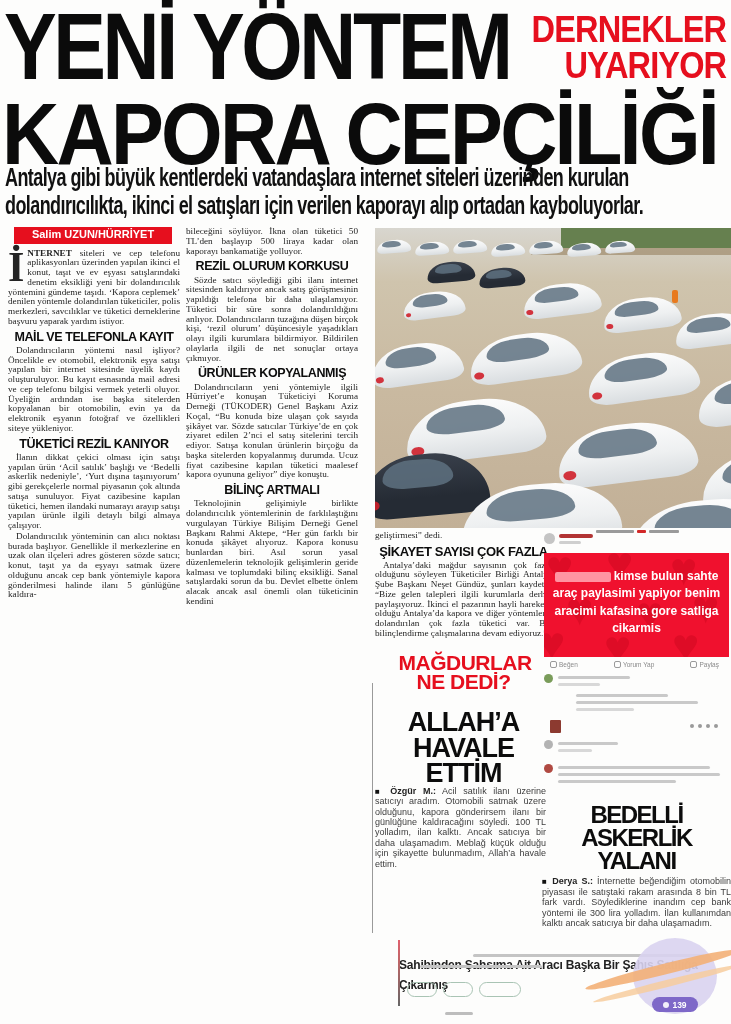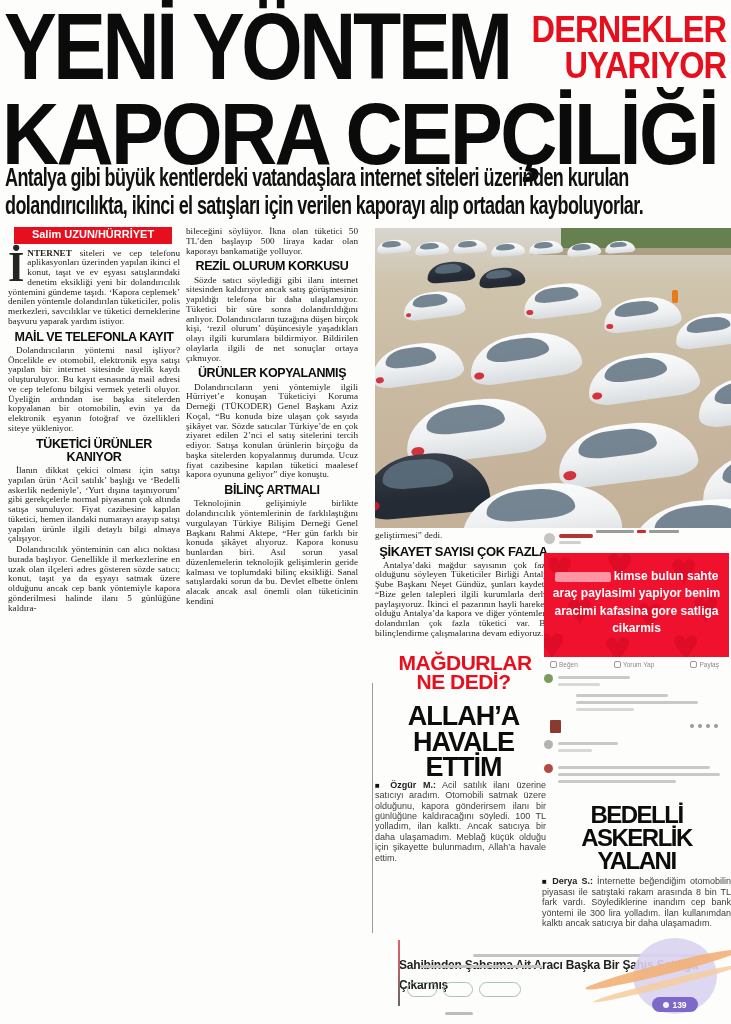--- a/index.html
+++ b/index.html
@@ -36,21 +36,21 @@
       border-radius:50% 50% 40% 40%/80% 80% 40% 40%;background:rgba(94,113,128,.85);}
   .car .tail{position:absolute;left:3%;bottom:16%;width:9%;height:15%;background:#cf1f2a;
       border-radius:50%;opacity:.9;}
   #greenstrip{right:0;top:0;width:170px;height:20px;background:#66804f;}
   #dirtline{right:0;top:20px;width:200px;height:7px;background:#a08b6c;opacity:.7;}
   #person{left:297px;top:62px;width:6px;height:13px;background:#e87a1e;border-radius:2px;}
   .credit-bars{left:596px;top:529px;height:4px;display:flex;gap:3px;align-items:center;}
   .credit-bars i{display:block;height:3px;background:#9a9a9a;border-radius:1px;}
   
   .redhdr{font-family:"Liberation Sans",sans-serif;font-weight:bold;color:#e60f1e;
-      font-size:21px;line-height:.95;text-align:center;letter-spacing:-.5px;margin:14px 0 12px;}
+      font-size:21px;line-height:.95;text-align:center;letter-spacing:-.5px;margin:14px 0 18px;}
   .bighdr{font-family:"Liberation Sans",sans-serif;font-weight:bold;color:#0c0c0c;
       font-size:27px;line-height:.93;text-align:center;letter-spacing:-1px;width:130px;margin:2px auto 0;}
   .bighdr2{font-family:"Liberation Sans",sans-serif;font-weight:bold;color:#0c0c0c;
       font-size:24px;line-height:.95;text-align:center;letter-spacing:-1.5px;margin:8px 7px 4px;}
   .quote{font-family:"Liberation Sans",sans-serif;font-size:9px;line-height:1.16;color:#3d3d3d;
       text-align:justify;margin:8px 0 0;}
   .quote::before{content:"■ ";font-size:8px;color:#111;}
   .quote b{color:#222;}
   
   #fbpost{left:542px;top:531px;width:189px;}
@@ -103,21 +103,21 @@
 </div>
 <div class="hl" id="hl2">KAPORA CEPÇİLİĞİ</div>
 <div class="subhead" style="top:163px;">Antalya gibi büyük kentlerdeki vatandaşlara internet siteleri üzerinden kurulan</div>
 <div class="subhead" style="top:191px;">dolandırıcılıkta, ikinci el satışları için verilen kaporayı alıp ortadan kayboluyorlar.</div>
 
 <div class="col" style="left:8px;top:227px;width:172px;">
   <div class="byline">Salim UZUN/HÜRRİYET</div>
   <p class="ni"><span class="dropcap">İ</span><span class="leadword">NTERNET</span><span> siteleri ve cep telefonu aplikasyonları üzerinden yapılan ikinci el konut, taşıt ve ev eşyası satışlarındaki denetim eksikliği yeni bir dolandırıcılık yöntemini gündeme taşıdı. ‘Kapora ceplemek’ denilen yöntemle dolandırılan tüketiciler, polis merkezleri, savcılıklar ve tüketici derneklerine başvuru yaparak yardım istiyor.</span></p>
   <div class="subhdr">MAİL VE TELEFONLA KAYIT</div>
   <p>Dolandırıcıların yöntemi nasıl işliyor? Öncelikle ev otomobil, elektronik eşya satışı yapılan bir internet sitesinde üyelik kaydı oluşturuluyor. Bu kayıt esnasında mail adresi ve cep telefonu bilgisi vermek yeterli oluyor. Üyeliğin ardından ise başka sitelerden kopyalanan bir otomobilin, evin ya da elektronik eşyanın fotoğraf ve özellikleri siteye yükleniyor.</p>
-  <div class="subhdr">TÜKETİCİ ÜRÜNLER KANIYOR</div>
+  <div class="subhdr">TÜKETİCİ REZİL KANIYOR</div>
   <p>İlanın dikkat çekici olması için satışı yapılan ürün ‘Acil satılık’ başlığı ve ‘Bedelli askerlik nedeniyle’, ‘Yurt dışına taşınıyorum’ gibi gerekçelerle normal piyasanın çok altında satışa sunuluyor. Fiyat cazibesine kapılan tüketici, hemen ilandaki numarayı arayıp satışı yapılan ürünle ilgili detaylı bilgi almaya çalışıyor.</p>
   <p>Dolandırıcılık yönteminin can alıcı noktası burada başlıyor. Genellikle il merkezlerine en uzak olan ilçeleri adres gösteren sözde satıcı; konut, taşıt ya da eşyayı satmak üzere olduğunu ancak cep bank yöntemiyle kapora gönderilmesi halinde ilanı 5 günlüğüne kaldıra-</p>
 </div>
 
 <div class="col" style="left:186px;top:227px;width:172px;">
   <p class="ni">bileceğini söylüyor. İkna olan tüketici 50 TL’den başlayıp 500 liraya kadar olan kaporayı bankamatiğe yolluyor.</p>
   <div class="subhdr">REZİL OLURUM KORKUSU</div>
   <p>Sözde satıcı söylediği gibi ilanı internet sitesinden kaldırıyor ancak satış görüşmesinin yapıldığı telefona bir daha ulaşılamıyor. Tüketici bir süre sonra dolandırıldığını anlıyor. Dolandırıcıların tuzağına düşen birçok kişi, ‘rezil olurum’ düşüncesiyle yaşadıkları olayı ilgili kurumlara bildirmiyor. Bildirilen olaylarla ilgili de net sonuçlar ortaya çıkmıyor.</p>
   <div class="subhdr">ÜRÜNLER KOPYALANMIŞ</div>
   <p>Dolandırıcıların yeni yöntemiyle ilgili Hürriyet’e konuşan Tüketiciyi Koruma Derneği (TÜKODER) Genel Başkanı Aziz Koçal, “Bu konuda bize ulaşan çok sayıda şikâyet var. Sözde satıcılar Türkiye’de en çok ziyaret edilen 2’nci el satış sitelerini tercih ediyor. Satışa konulan ürünlerin birçoğu da başka sitelerden kopyalanmış durumda. Ucuz fiyat cazibesine kapılan tüketici maalesef kapora oyununa geliyor” diye konuştu.</p>

